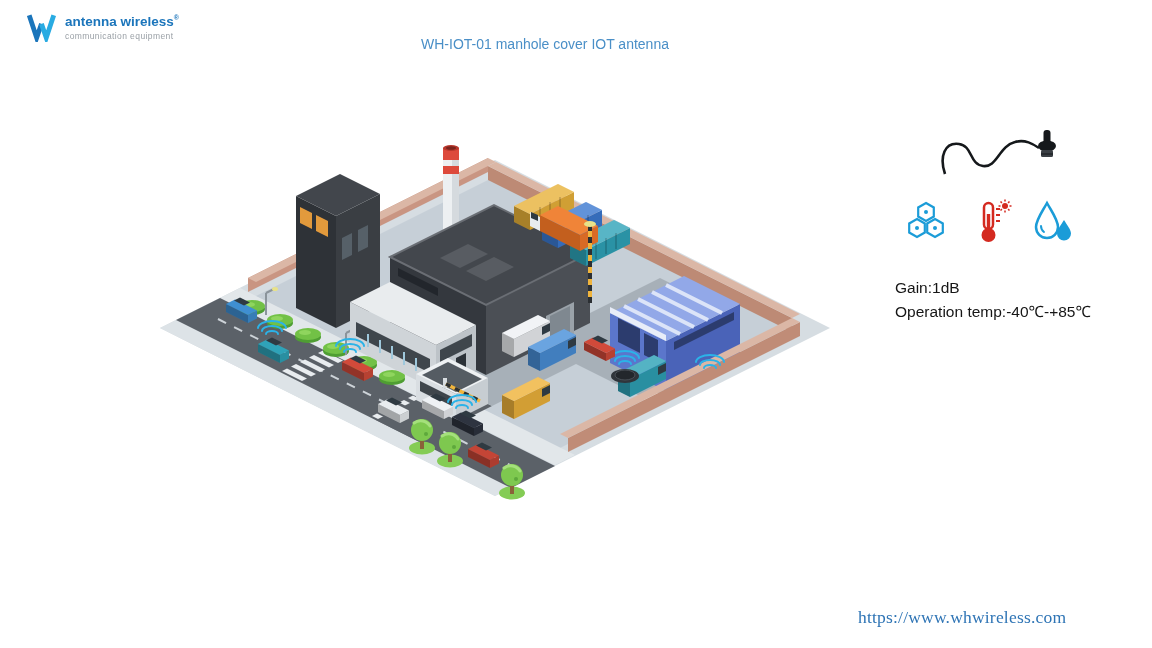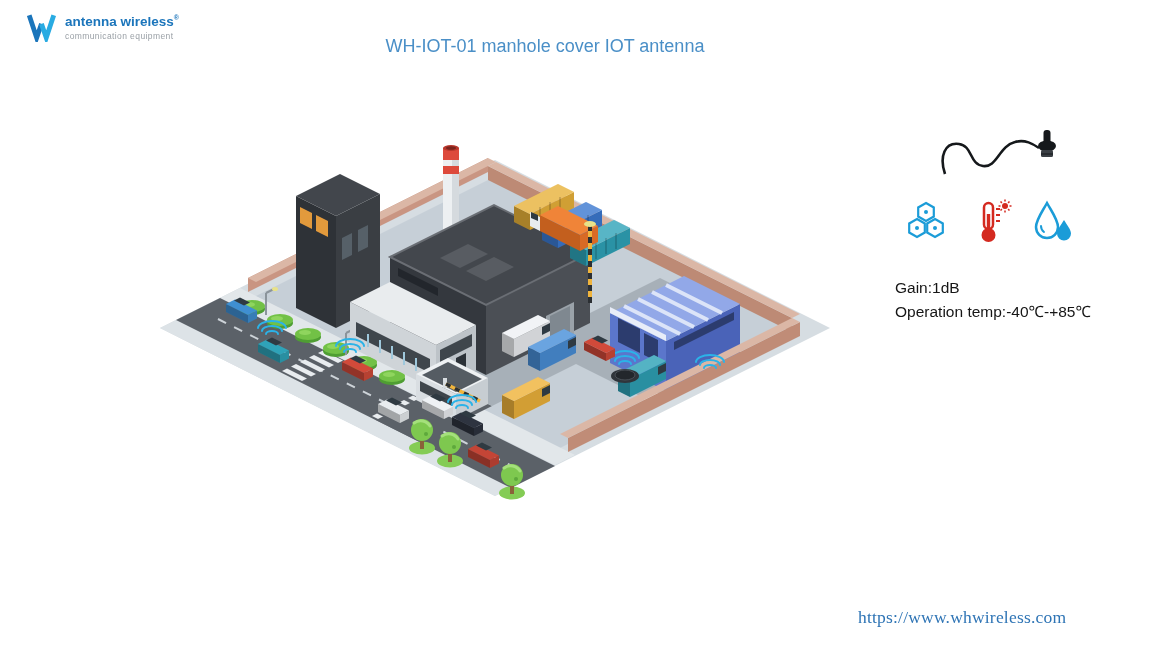--- a/index.html
+++ b/index.html
@@ -8,21 +8,21 @@
     font-family:"Liberation Sans", sans-serif;
   }
   
   .logo{position:absolute;left:26px;top:10px;display:flex;align-items:flex-start;gap:7px;}
   .logo-mark{width:32px;height:32px;flex:0 0 auto;}
   .logo-name{font-size:13.5px;font-weight:bold;color:var(--logo-blue,#1b75bb);line-height:15px;}
   .logo-name sup{font-size:7px;}
   .logo-tagline{font-size:8.5px;color:#9aa0a6;letter-spacing:.4px;margin-top:2px;}
   .title{
     position:absolute;left:0;top:36px;width:1090px;margin:0;text-align:center;
-    font-size:18px;font-weight:500;color:var(--accent-blue,#4a8fc7);
+    font-size:14px;font-weight:500;color:var(--accent-blue,#4a8fc7);
   }
   
   .scene{position:absolute;left:150px;top:88px;width:700px;height:460px;}
   
   .photo{position:absolute;left:935px;top:112px;width:130px;height:80px;}
   .feature-icons{position:absolute;left:902px;top:198px;display:flex;gap:15px;}
   .feature-icons svg{width:48px;height:48px;}
   .icon-blue{color:var(--icon-blue,#1b9cd8);}
   .icon-red{color:var(--icon-red,#d42a20);}
   .specs{position:absolute;left:895px;top:276px;font-size:15.5px;line-height:23.5px;color:#161616;}

